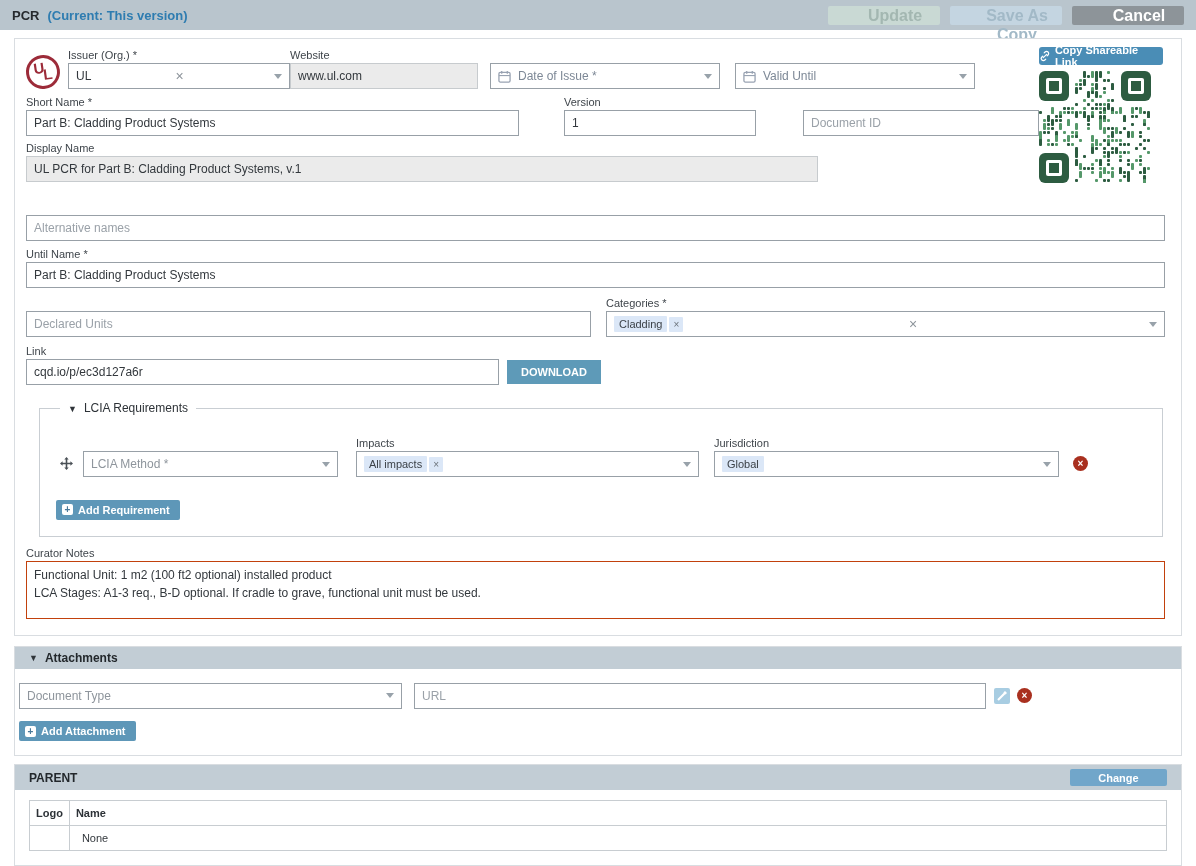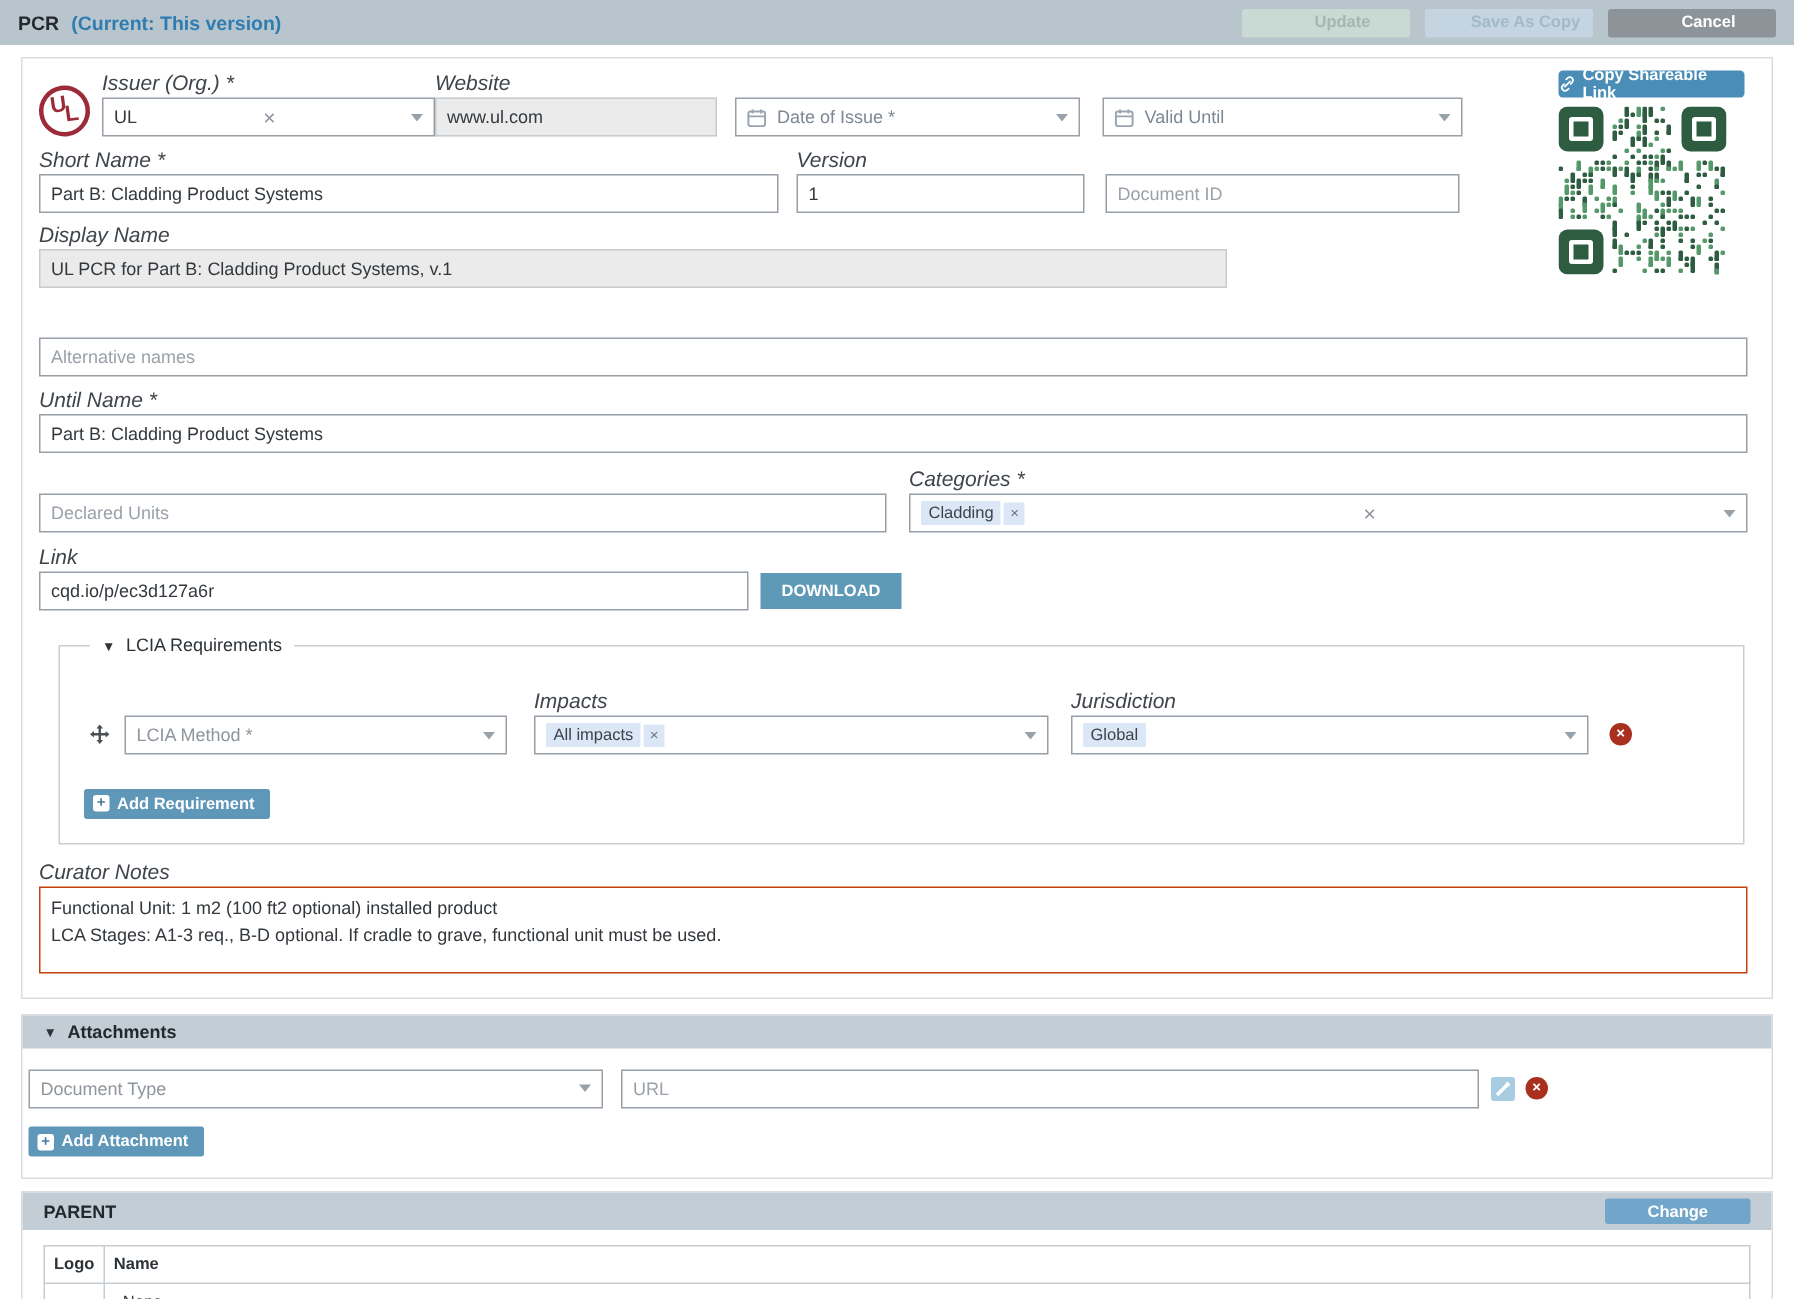--- a/index.html
+++ b/index.html
@@ -4,35 +4,35 @@
 <style>
   * { margin:0; padding:0; box-sizing:border-box; }
   html,body { width:1196px; height:866px; overflow:hidden; background:#fff;
     font-family:"Liberation Sans", sans-serif; color:#33383d; }
 
   
   .topbar { height:30px; background:#b9c5cd; display:flex; align-items:center; padding:0 12px; }
   .topbar .title { font-size:13px; font-weight:bold; color:#25292d; }
   .topbar .status { font-size:13px; font-weight:bold; color:#2e7cb0; margin-left:8px; }
   .topbar .spacer { flex:1; }
-  .tb-btn { width:112px; height:19px; font-size:11px; font-weight:bold; border:none; border-radius:2px;
+  .tb-btn { width:112px; height:19px; font-size:16px; font-weight:bold; border:none; border-radius:2px;
     margin-left:10px; text-align:center; line-height:19px;padding-left:22px; }
   .btn-update { background:#c9d9d4; color:#a3b7b1; }
   .btn-savecopy { background:#c4d5e1; color:#a2b9c7; }
   .btn-cancel { background:#8d9499; color:#fff; cursor:pointer; }
 
   
   .card { margin:8px 14px 0 14px; background:#fff; border:1px solid #d9dde1; position:relative; }
   .card-main { padding:8px 16px 16px 11px; }
   .sec-head { background:#c2cdd5; padding:4px 14px; font-size:12px; font-weight:bold; color:#23282c;
     display:flex; align-items:center; min-height:22px; }
   .tri { font-size:9px; margin-right:7px; color:#2f3439; }
 
   
-  .lbl { font-size:14px; color:#3f454b; margin-bottom:2px; display:block;font-style:italic; }
+  .lbl { font-size:11px; color:#3f454b; margin-bottom:2px; display:block; }
   .inp { height:26px; border:1px solid #98a0a7; background:#fff; font-size:12px; padding:0 7px;
     color:#33383d; width:100%; font-family:"Liberation Sans",sans-serif; }
   .inp::placeholder, textarea::placeholder { color:#9aa1a8; }
   .inp.gray { background:#ebebeb; border-color:#c7cbce; }
   .selbox { height:26px; border:1px solid #98a0a7; background:#fff; display:flex; align-items:center;
     padding:0 7px; font-size:12px; position:relative; cursor:pointer; }
   .caret { width:0; height:0; border-left:4px solid transparent; border-right:4px solid transparent;
     border-top:5px solid #98a2aa; margin-left:auto; }
   .clear-x { color:#8d949b; font-size:14px; margin-left:auto; margin-right:6px; cursor:pointer; }
   .ph { color:#8e959c; }
@@ -373,21 +373,21 @@
             <line x1="1" y1="6" x2="13" y2="6" stroke="#99a3b2" stroke-width="1.2"></line>
             <line x1="4" y1="1" x2="4" y2="4" stroke="#99a3b2" stroke-width="1.4"></line>
             <line x1="10" y1="1" x2="10" y2="4" stroke="#99a3b2" stroke-width="1.4"></line>
           </svg>
         <span class="datetext">Valid Until</span>
         <span class="caret"></span>
       </div>
     </div>
   </div>
 
-  <div class="row" style="margin-top:7px;">
+  <div class="row" style="margin-top:7px;gap:33px;">
     <div class="fcol" style="width:493px;">
       <span class="lbl">Short Name *</span>
       <input class="inp" value="Part B: Cladding Product Systems" style="">
     </div>
     <div class="fcol" style="width:192px; margin-left:12px;">
       <span class="lbl">Version</span>
       <input class="inp" value="1" style="">
     </div>
     <div class="fcol" style="width:236px; margin-left:14px;">
       <input class="inp" placeholder="Document ID" style="">

